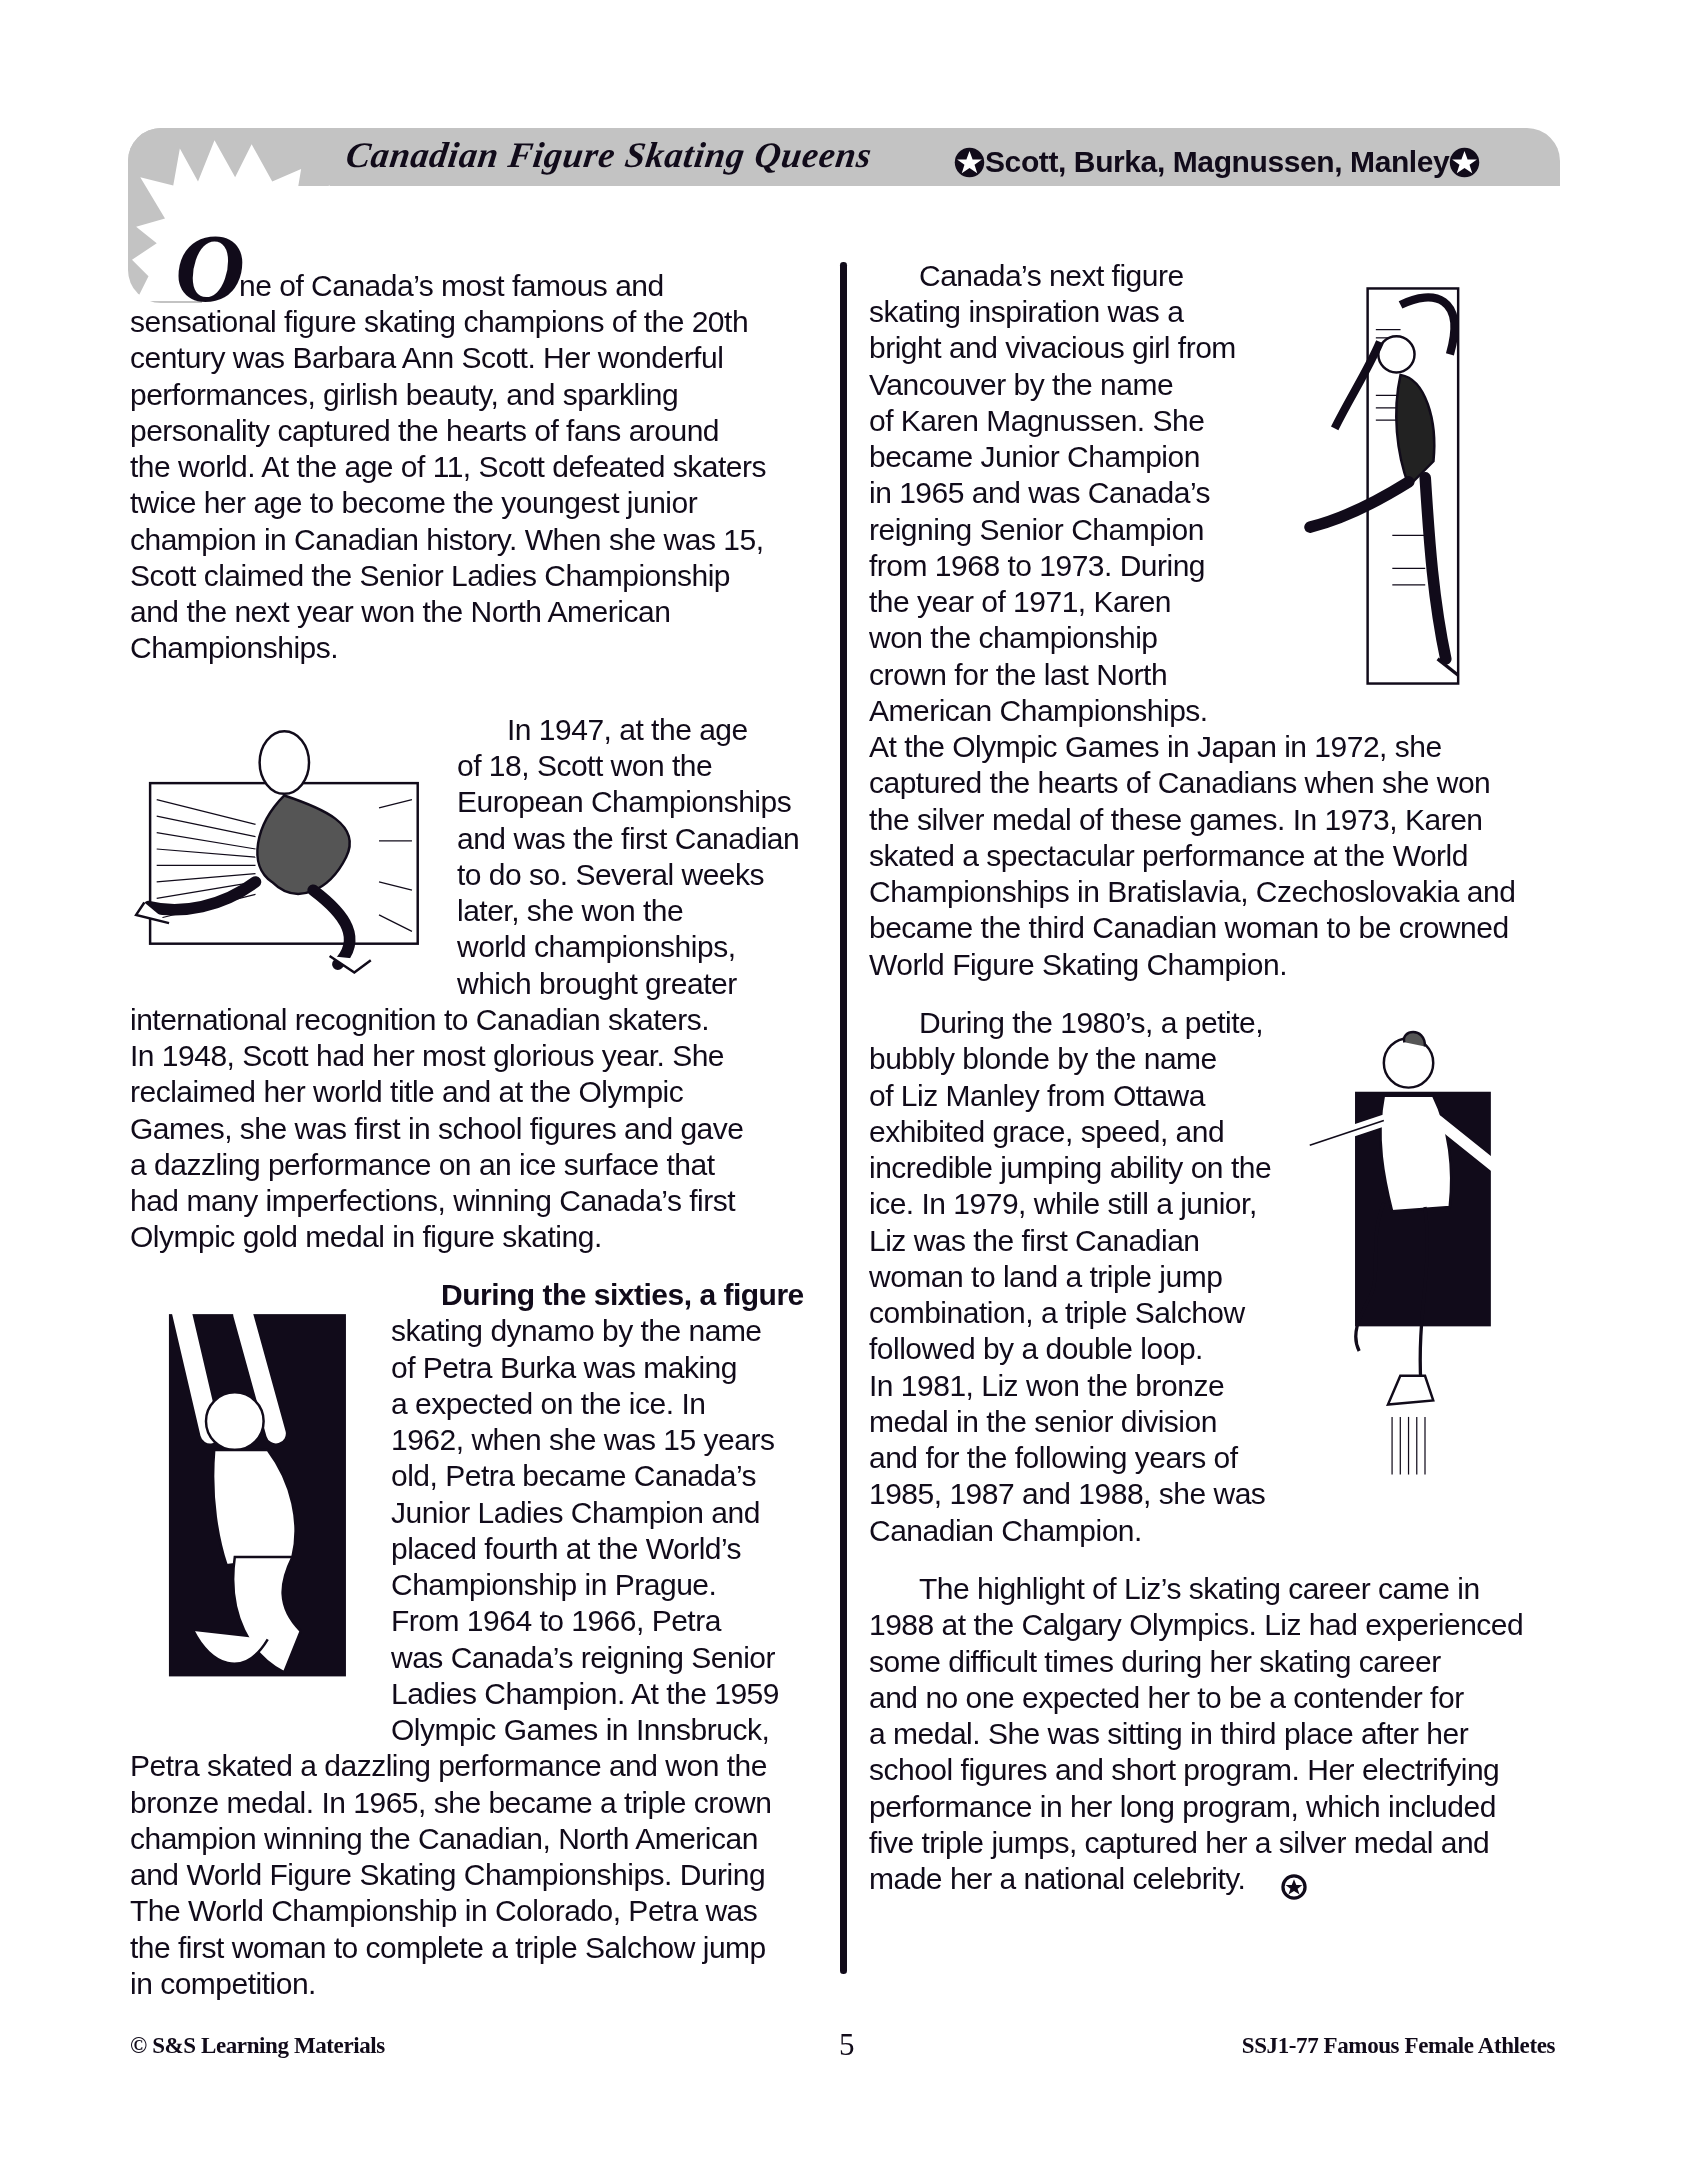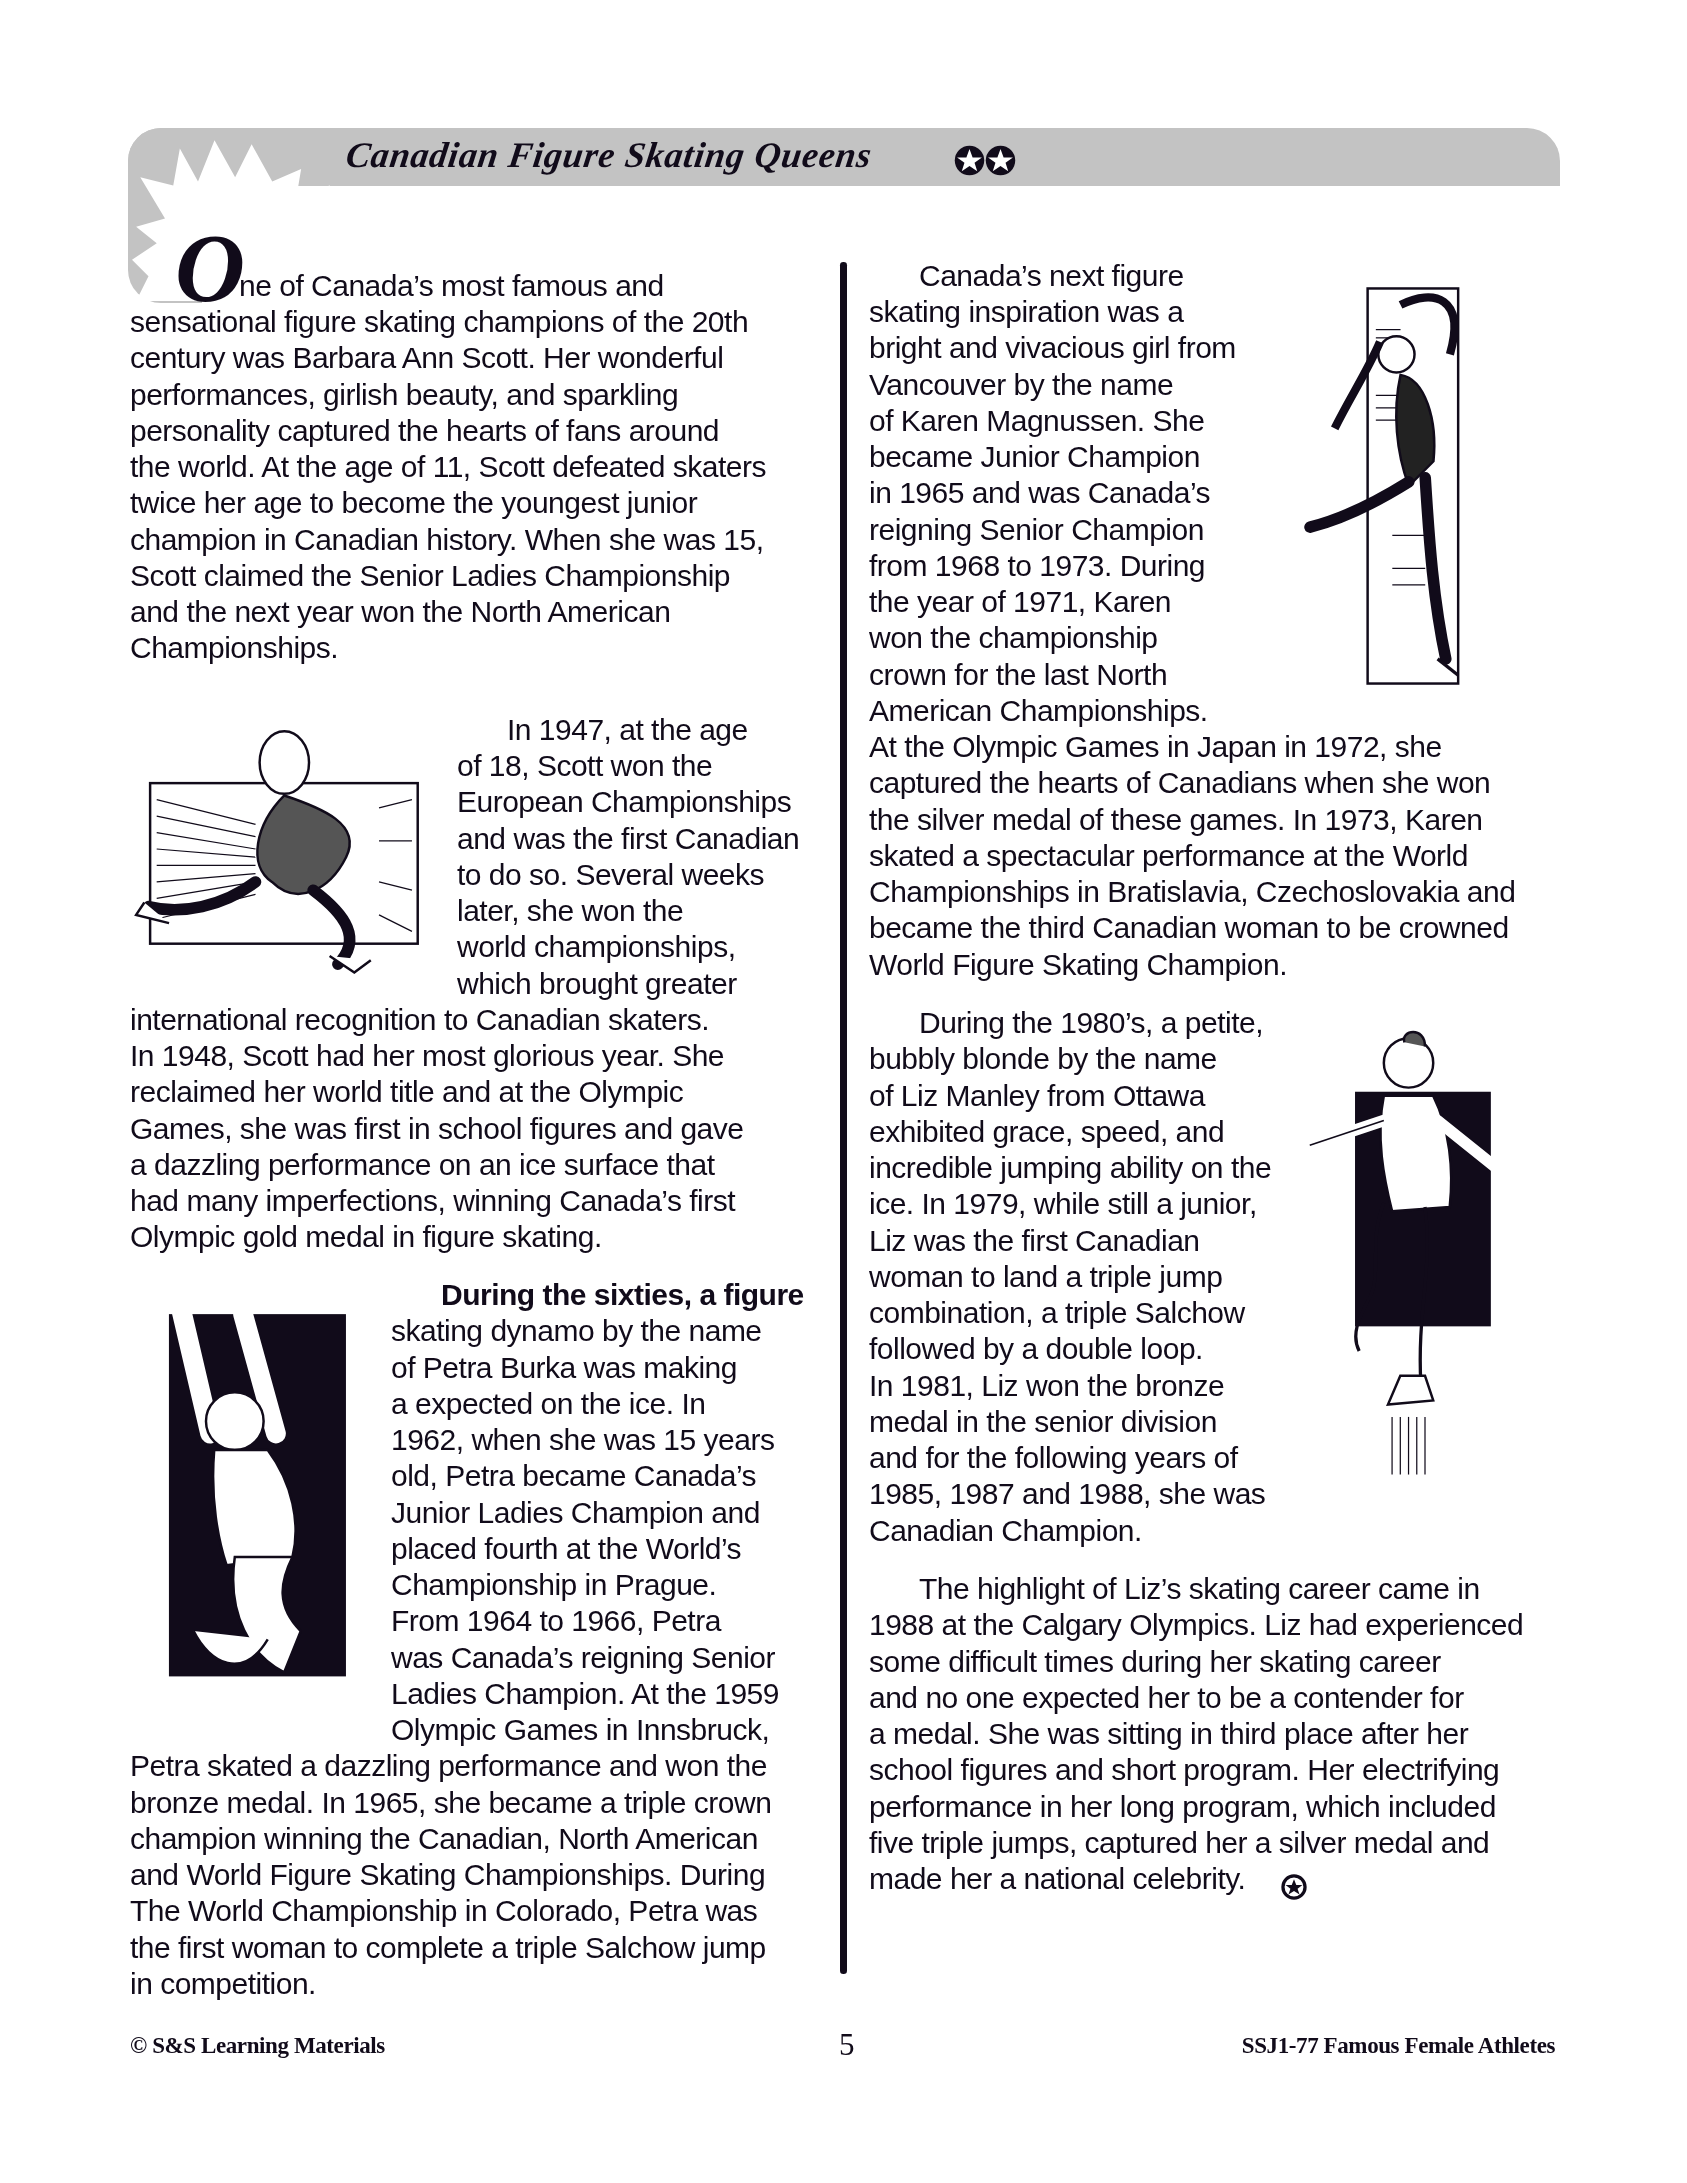--- a/index.html
+++ b/index.html
@@ -43,20 +43,21 @@
 <div class="header-left-wrap"></div>
 <svg class="leaf" width="198" height="165" viewBox="0 0 240 200">
   <polygon fill="#ffffff" points="40,100 10,50 50,60 58,15 80,55 100,5 125,50 145,10 170,55 205,40 200,70 240,60 240,200 60,200 0,210 20,170 0,150 30,130 5,110"></polygon>
 </svg>
 <div class="header-title">Canadian Figure Skating Queens</div>
 <div class="header-names">
   <svg class="star-badge" viewBox="0 0 40 40">
     <circle cx="20" cy="20" r="19" fill="#110b1a"></circle>
     <polygon fill="#fff" points="20,5 24,16 36,16 26.5,23 30,34 20,27 10,34 13.5,23 4,16 16,16"></polygon>
   </svg>
+  <span>Scott, Burka, Magnussen, Manley</span>
   <svg class="star-badge" viewBox="0 0 40 40">
     <circle cx="20" cy="20" r="19" fill="#110b1a"></circle>
     <polygon fill="#fff" points="20,5 24,16 36,16 26.5,23 30,34 20,27 10,34 13.5,23 4,16 16,16"></polygon>
   </svg>
 </div>
 
 <div class="dropcap">O</div>
 
 <div class="divider"></div>
 

